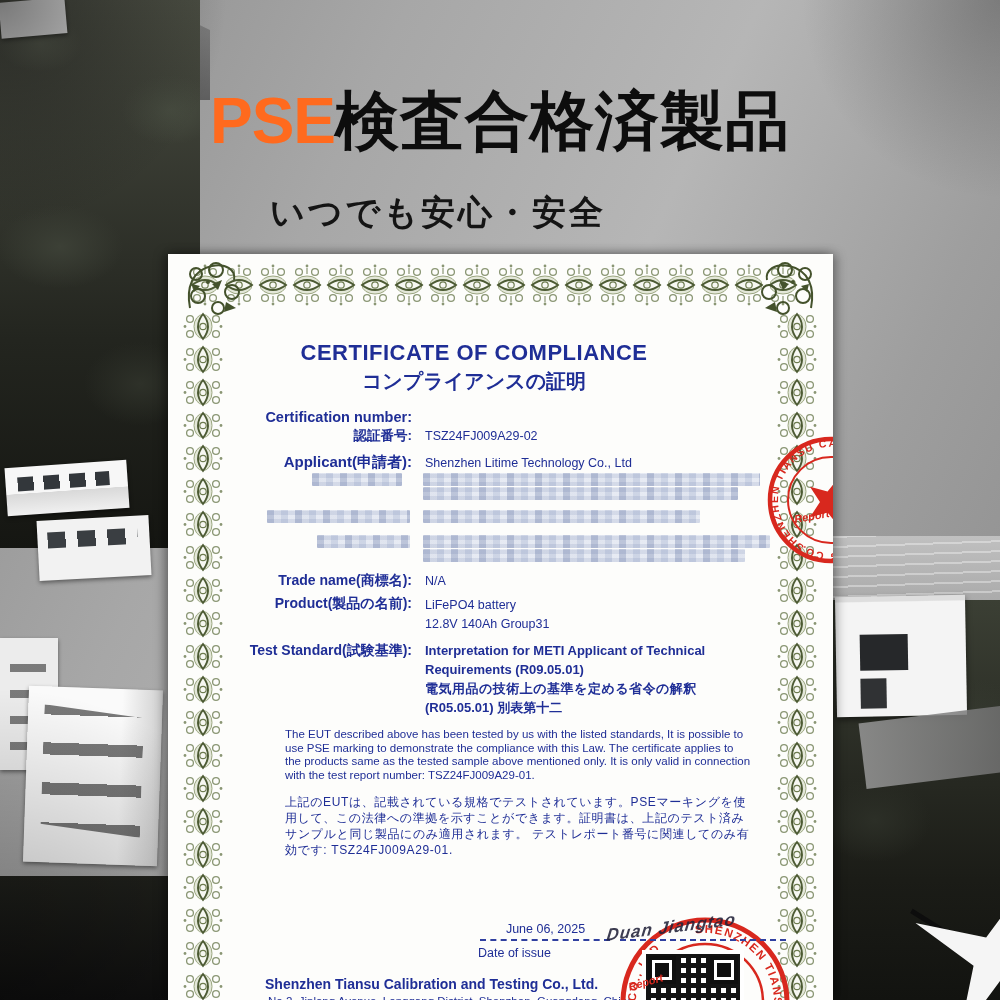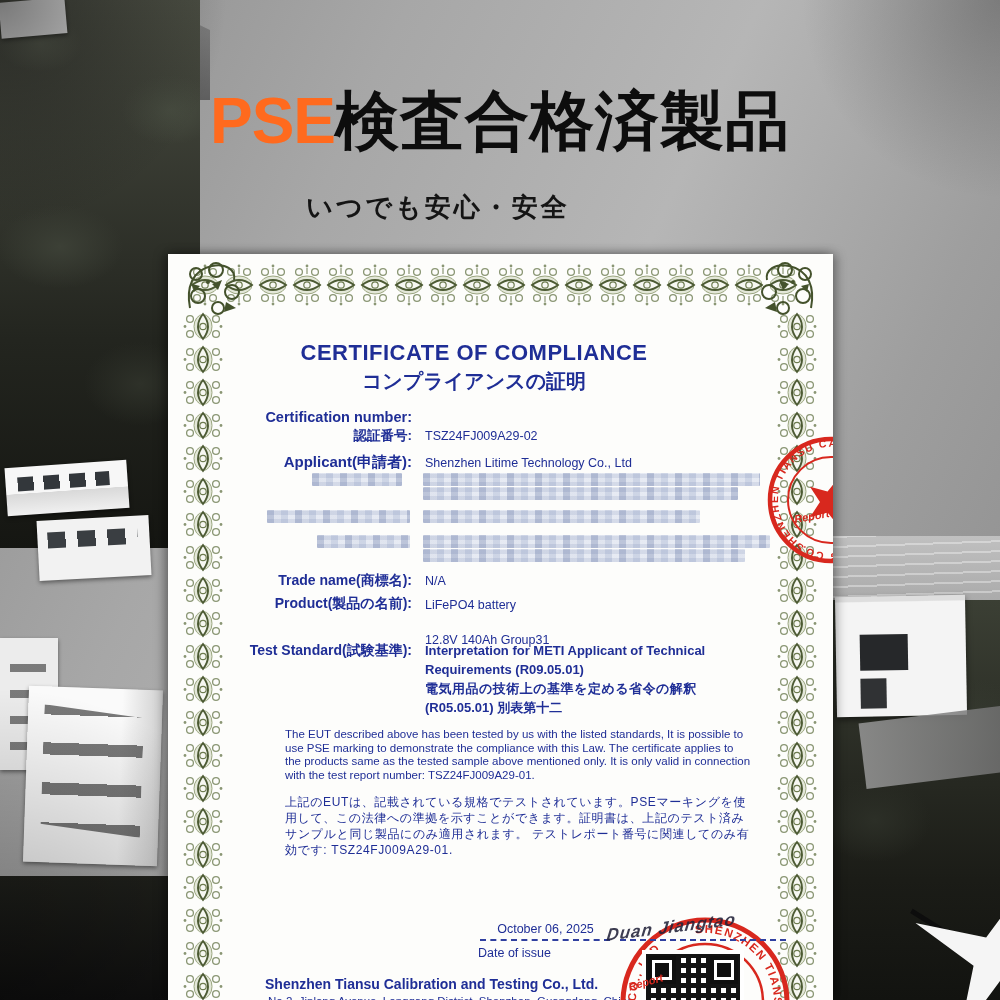--- a/index.html
+++ b/index.html
@@ -63,21 +63,21 @@
   .star-line{left:900px;top:948px;width:150px;height:5px;background:#0d0d0d;transform:rotate(32deg);z-index:0;}
   .sparkle{left:908px;top:872px;width:172px;height:172px;z-index:0;background:#f5f5f5;
     clip-path:polygon(50% 0%,59% 41%,100% 50%,59% 59%,50% 100%,41% 59%,0% 50%,41% 41%);
     transform:rotate(24deg);filter:drop-shadow(0 3px 3px rgba(0,0,0,.4));}
 
   
   .headline{left:0;top:86px;width:1000px;text-align:center;z-index:3;
     font-size:64px;font-weight:800;color:#0d0d0d;letter-spacing:1px;line-height:1.1;}
   .headline .accent{color:#FF6A1E;letter-spacing:-1px;}
   .subhead{left:0;top:190px;width:876px;text-align:center;z-index:3;
-    font-size:26px;font-weight:600;color:#141414;letter-spacing:3px;}
+    font-size:34px;font-weight:600;color:#141414;letter-spacing:3px;}
 
   
   .cert{left:168px;top:254px;width:665px;height:746px;background:#fdfdfb;z-index:2;overflow:hidden;
     box-shadow:-4px 0 10px rgba(0,0,0,.35),4px 0 10px rgba(0,0,0,.3);}
   .cert .navy{color:#1f2e96;}
   .b-top{left:20px;top:6px;z-index:1;}
   .b-left{left:13px;top:56px;z-index:1;}
   .b-right{left:607px;top:56px;z-index:1;}
   .corner{z-index:1;}
   .c-tl{left:14px;top:4px;}
@@ -92,21 +92,21 @@
   .r-cn2{top:173px;font-size:13.5px;}
   .v-cn{top:175px;}
   .r-ap{top:199px;font-size:15px;}
   .v-ap{top:202px;}
   .redact{position:absolute;z-index:2;height:13px;border-radius:1px;background-color:#edf0f6;
     background-image:
       repeating-linear-gradient(90deg,rgba(84,104,156,.30) 0 7px,rgba(166,178,206,.14) 7px 14px,rgba(116,136,182,.24) 14px 21px,rgba(203,211,231,.10) 21px 28px),
       repeating-linear-gradient(0deg,rgba(104,122,170,.18) 0 4px,rgba(214,220,236,.16) 4px 8px);}
   .r-tn{top:318px;}  .v-tn{top:320px;}
   .r-pd{top:341px;}  .v-pd{top:344px;}
-  .r-ty{top:364px;}  .v-ty{top:379px;}
+  .r-ty{top:364px;}  .v-ty{top:363px;}
   .r-ts{top:388px;}
   .v-ts{top:387px;width:330px;font-size:13px;line-height:19px;font-weight:700;}
   .v-ts .jp{font-weight:700;letter-spacing:.5px;}
 
   .body-txt{left:117px;top:474px;width:466px;z-index:2;}
   .body-en{font-size:11.5px;line-height:13.6px;}
   .body-ja{font-size:12px;line-height:16px;letter-spacing:.6px;margin-top:12px;}
 
   .date-val{left:310px;top:668px;width:135px;text-align:center;font-size:12.5px;z-index:2;}
   .date-line{left:312px;top:685px;width:130px;border-top:2px dashed #3040a0;z-index:2;}
@@ -255,21 +255,21 @@
       <div>Requirements (R09.05.01)</div>
       <div class="jp">電気用品の技術上の基準を定める省令の解釈</div>
       <div>(R05.05.01) 別表第十二</div>
     </div>
 
     <div class="abs body-txt navy">
       <div class="body-en">The EUT described above has been tested by us with the listed standards, It is possible to use PSE marking to demonstrate the compliance with this Law. The certificate applies to the products same as the tested sample above mentioned only. It is only valid in connection with the test report number: TSZ24FJ009A29-01.</div>
       <div class="body-ja">上記のEUTは、記載されている規格でテストされています。PSEマーキングを使用して、この法律への準拠を示すことができます。証明書は、上記のテスト済みサンプルと同じ製品にのみ適用されます。 テストレポート番号に関連してのみ有効です: TSZ24FJ009A29-01.</div>
     </div>
 
-    <div class="abs date-val navy">October 06, 2025</div>
+    <div class="abs date-val navy">June 06, 2025</div>
     <div class="abs date-line"></div>
     <div class="abs date-cap navy">Date of issue</div>
     <div class="abs sig-line"></div>
 
     <svg class="abs stamp-m" width="140" height="140">
       <defs>
           <path id="arcM" d="M70,17 a53,53 0 1,1 -0.02,0" fill="none"></path>
         </defs>
       <circle cx="70" cy="70" r="61" fill="none" stroke="#d8281e" stroke-width="4.5"></circle>
       <circle cx="70" cy="70" r="43" fill="none" stroke="#d8281e" stroke-width="2"></circle>

